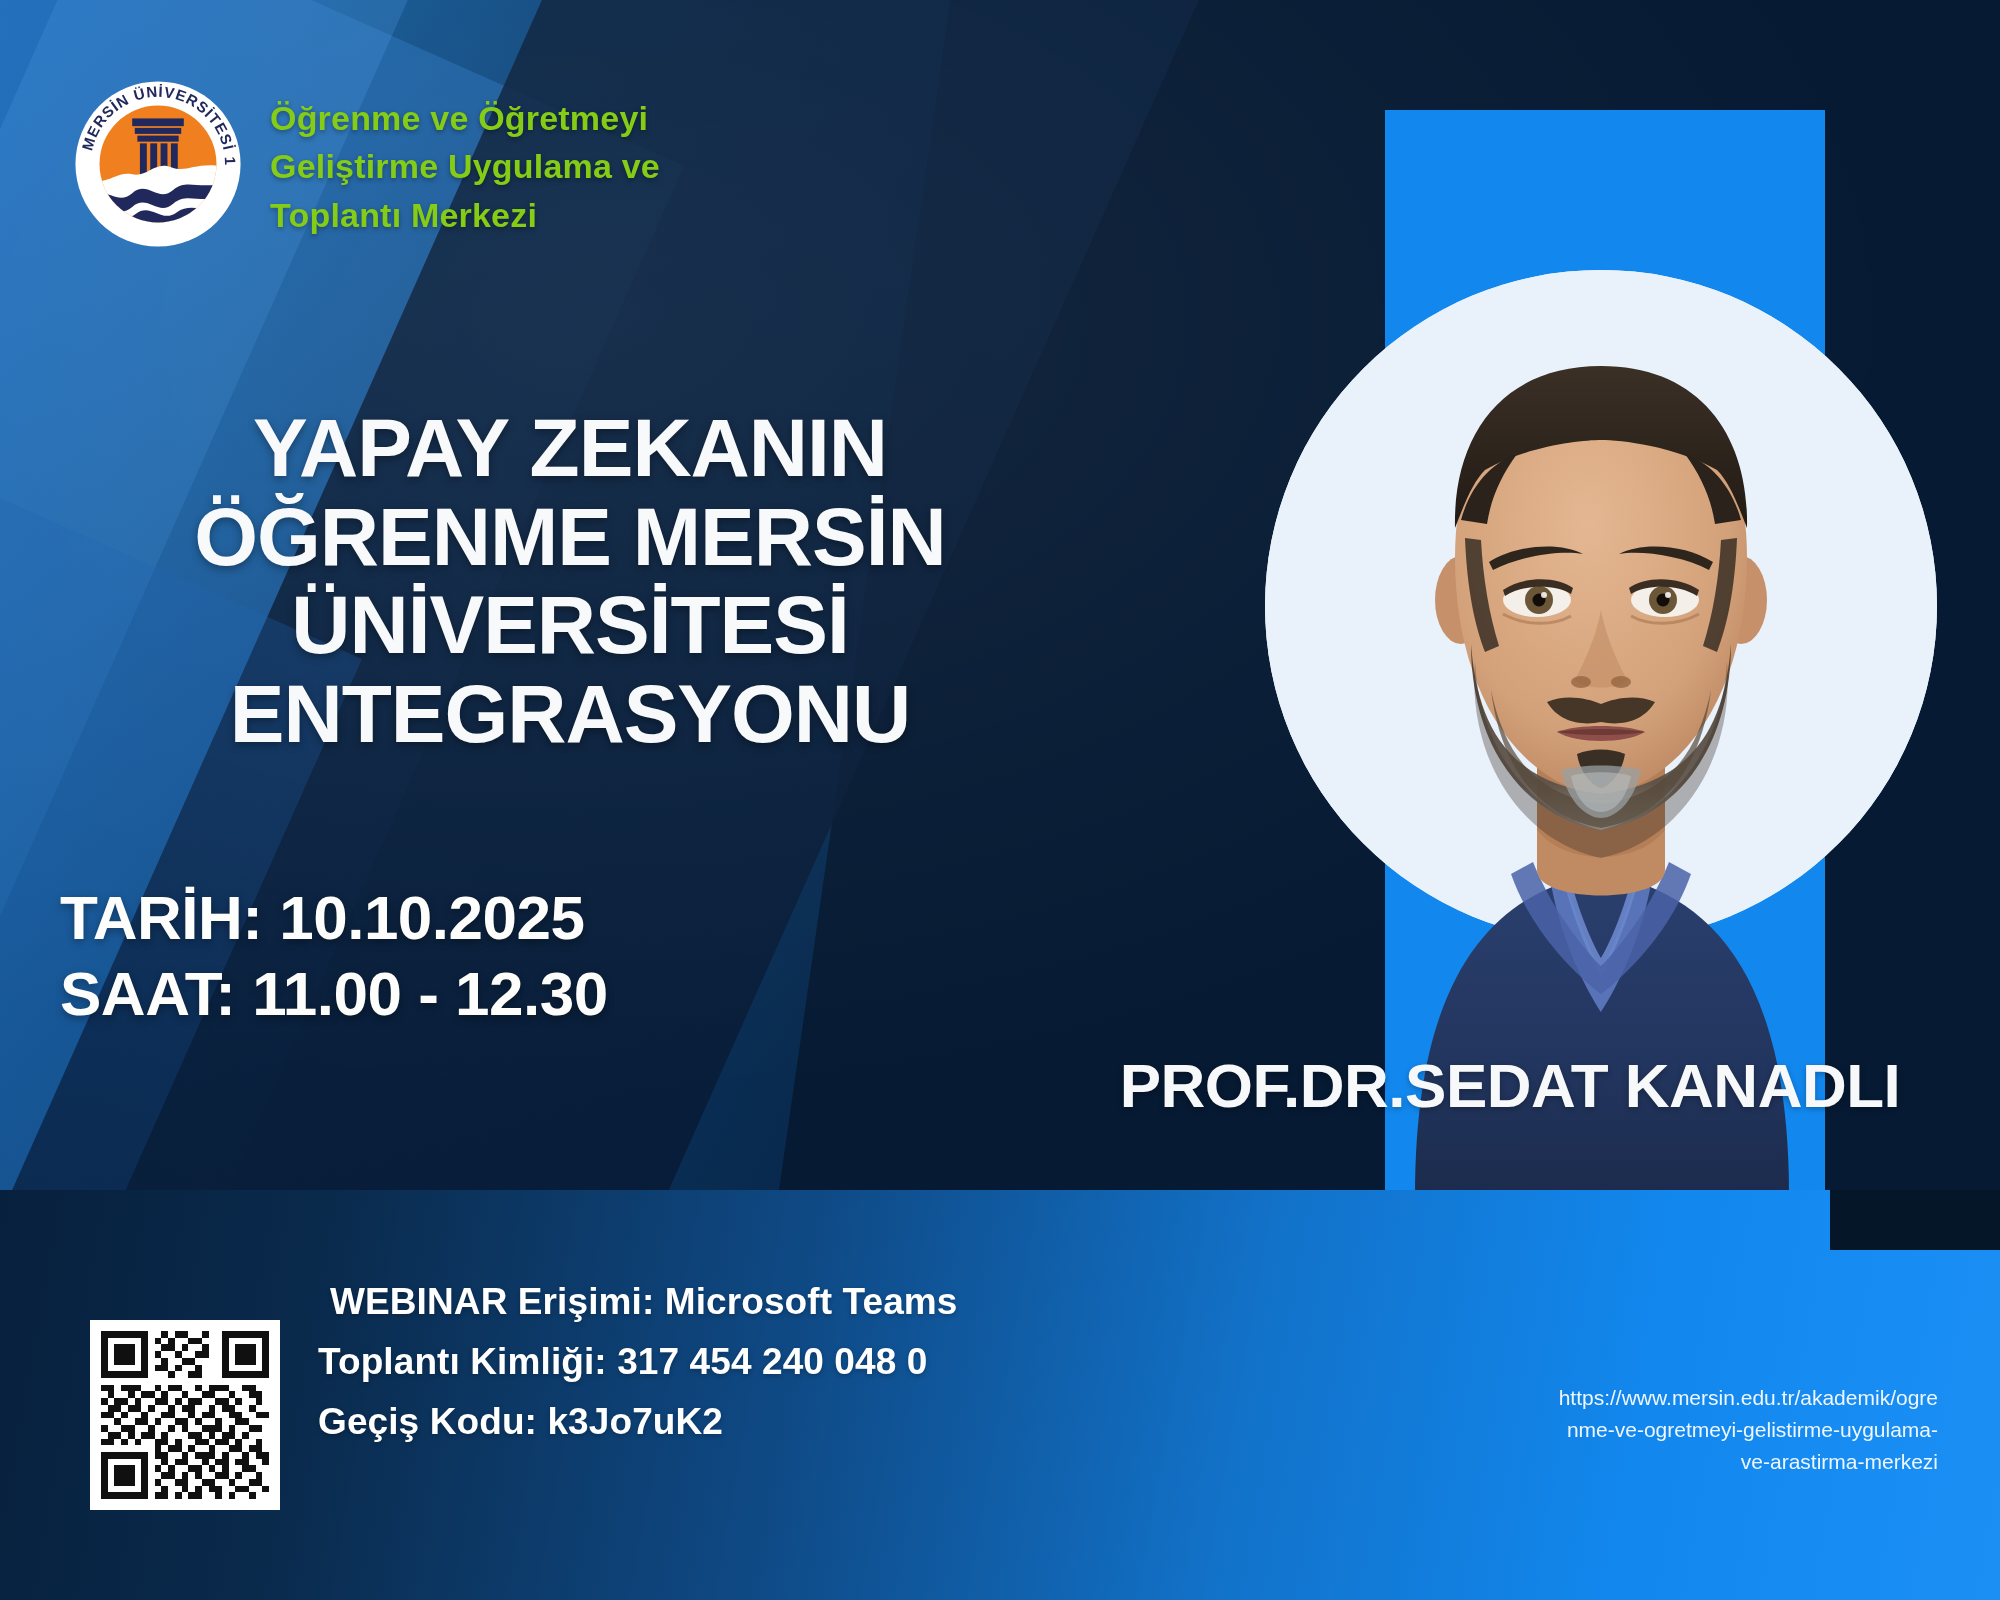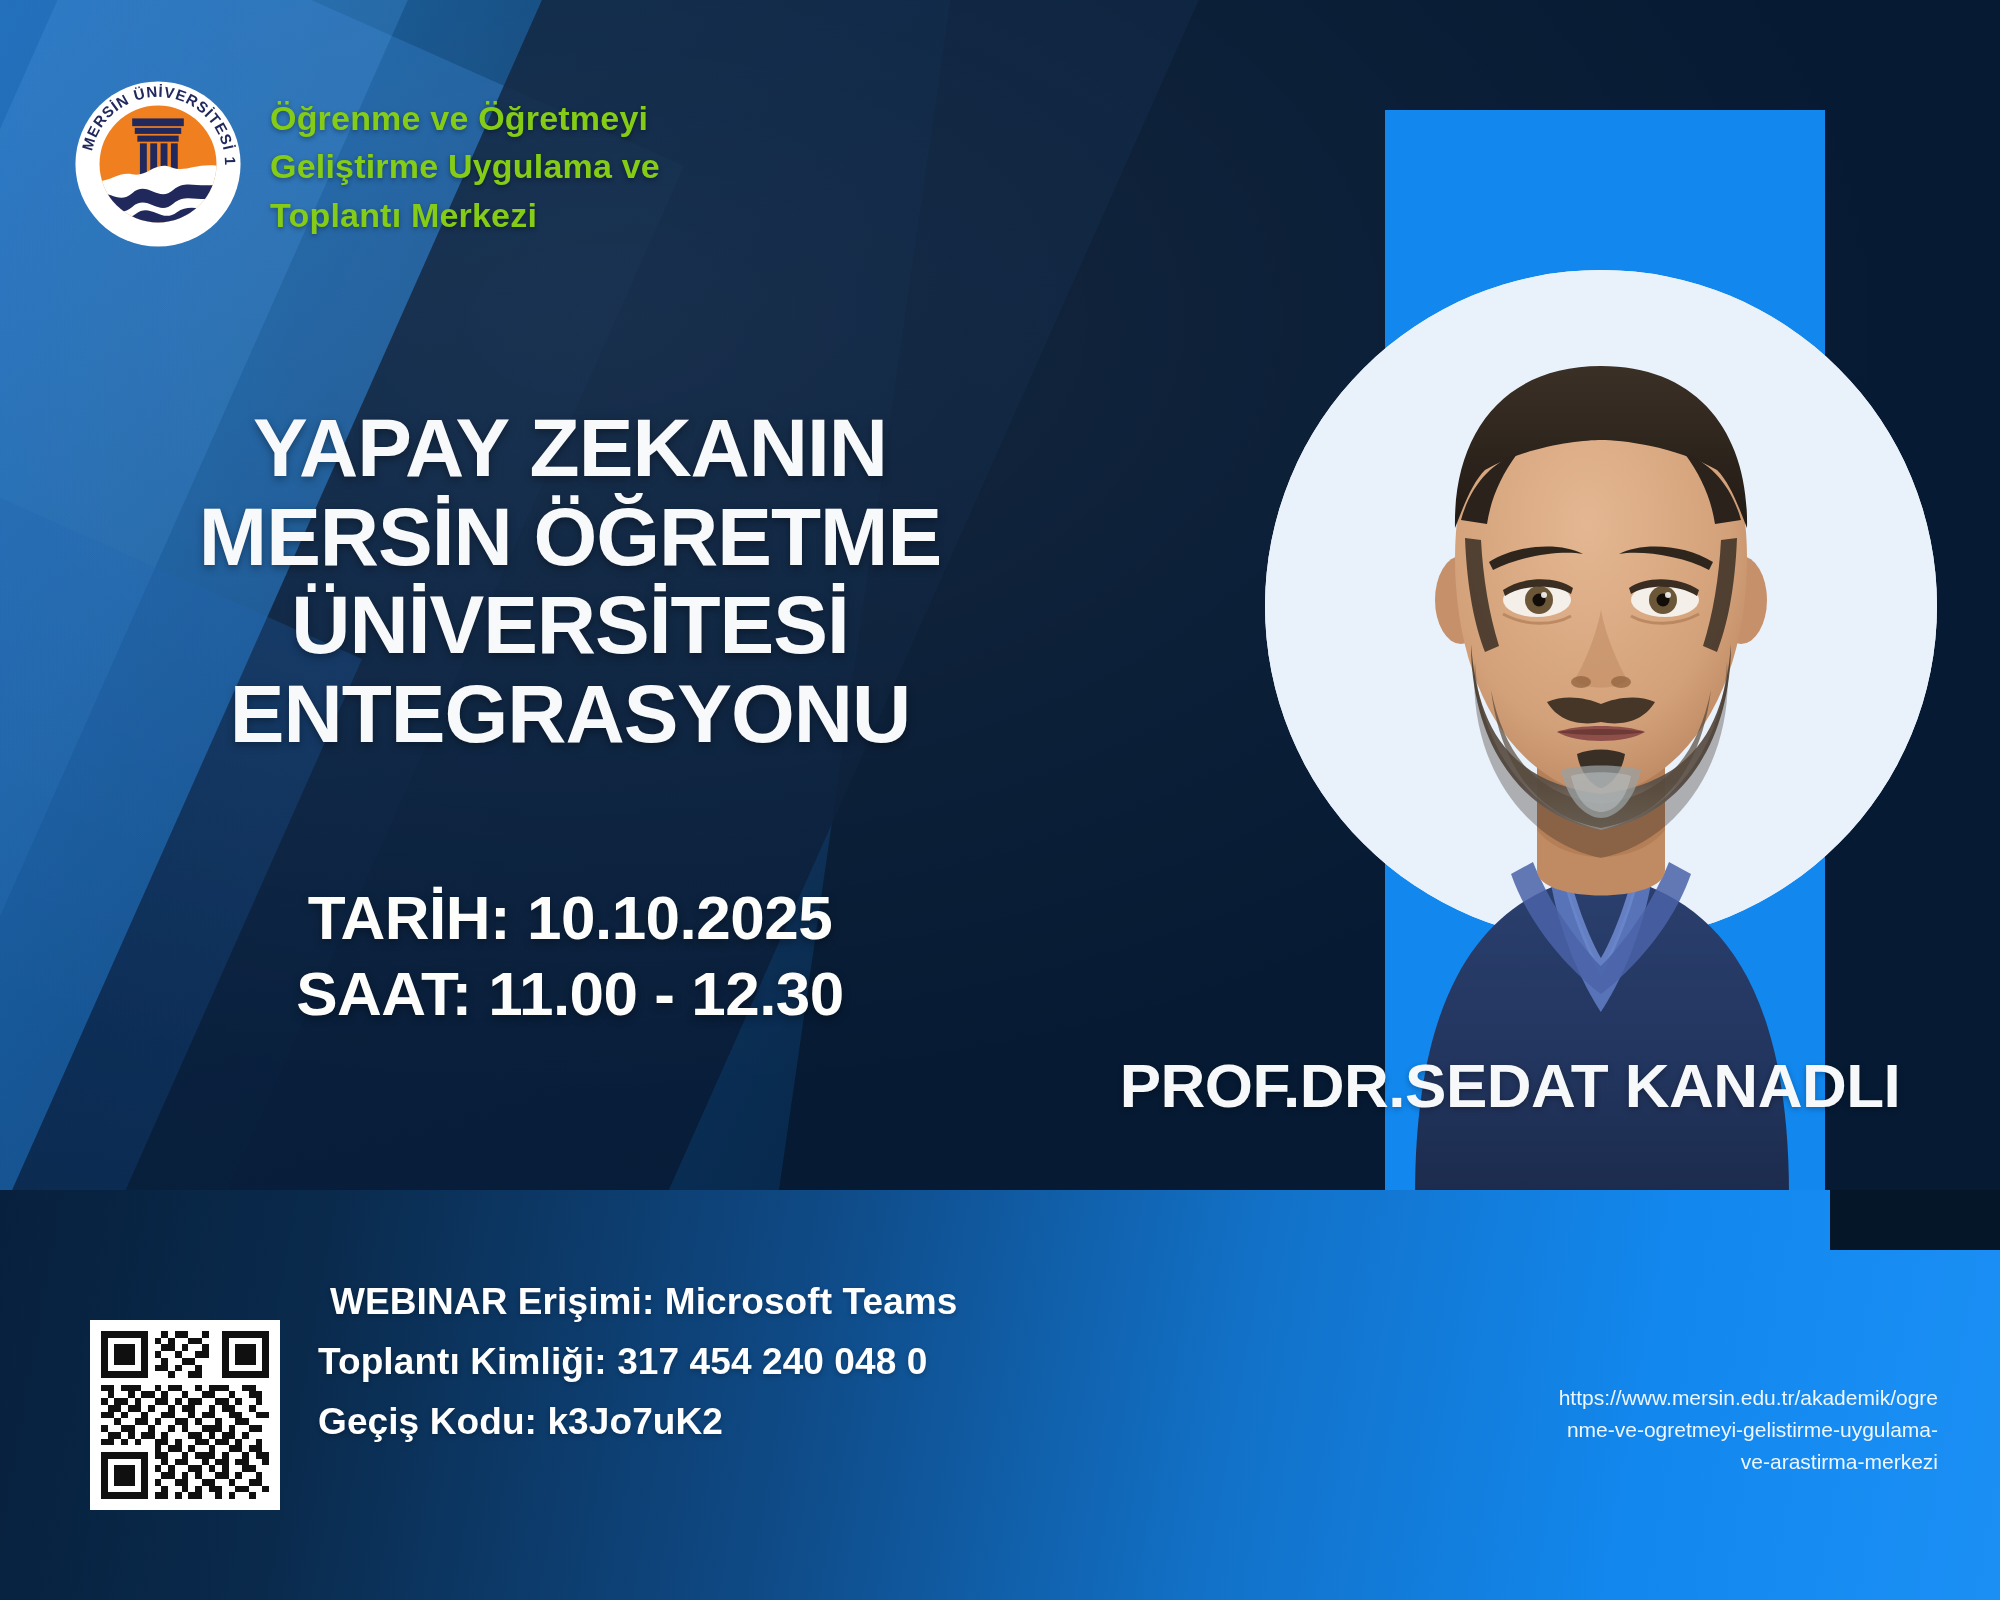--- a/index.html
+++ b/index.html
@@ -38,21 +38,21 @@
   .header-text div{white-space:nowrap;}
 
   
   .title{position:absolute;left:60px;top:390px;width:1020px;z-index:6;
     text-align:center;color:#f7f9fb;font-weight:bold;font-size:82px;line-height:1.08;
     letter-spacing:-1px;text-shadow:0 3px 8px rgba(0,0,0,.35);margin-top:14px;}
   .title div{white-space:nowrap;}
 
   
   .datetime{position:absolute;left:60px;top:880px;width:1020px;z-index:6;
-    text-align:center;color:#fdfdfb;font-weight:bold;font-size:62px;line-height:1.22;
+    color:#fdfdfb;font-weight:bold;font-size:62px;line-height:1.22;
     letter-spacing:-.5px;text-shadow:0 3px 8px rgba(0,0,0,.35);}
   .datetime div{white-space:nowrap;}
 
   
   .blue-panel{position:absolute;left:1385px;top:110px;width:440px;height:1085px;
     background:#1288ef;z-index:2;}
   .photo-wrap{position:absolute;left:1265px;top:270px;width:672px;height:925px;z-index:3;
     overflow:hidden;}
   .photo-circle{position:absolute;left:0;top:0;width:672px;height:672px;border-radius:50%;
     background:#e8f1fb;overflow:hidden;}
@@ -124,21 +124,21 @@
     </div>
     <div class="header-text">
       <div>Öğrenme ve Öğretmeyi</div>
       <div>Geliştirme Uygulama ve</div>
       <div>Toplantı Merkezi</div>
     </div>
   </div>
 
   <div class="title">
     <div>YAPAY ZEKANIN</div>
-    <div>MERSİN ÖĞRETME</div>
+    <div>ÖĞRENME MERSİN</div>
     <div>ÜNİVERSİTESİ</div>
     <div>ENTEGRASYONU</div>
   </div>
 
   <div class="datetime">
     <div>TARİH: 10.10.2025</div>
     <div>SAAT: 11.00 - 12.30</div>
   </div>
 
   <div class="blue-panel"></div>

